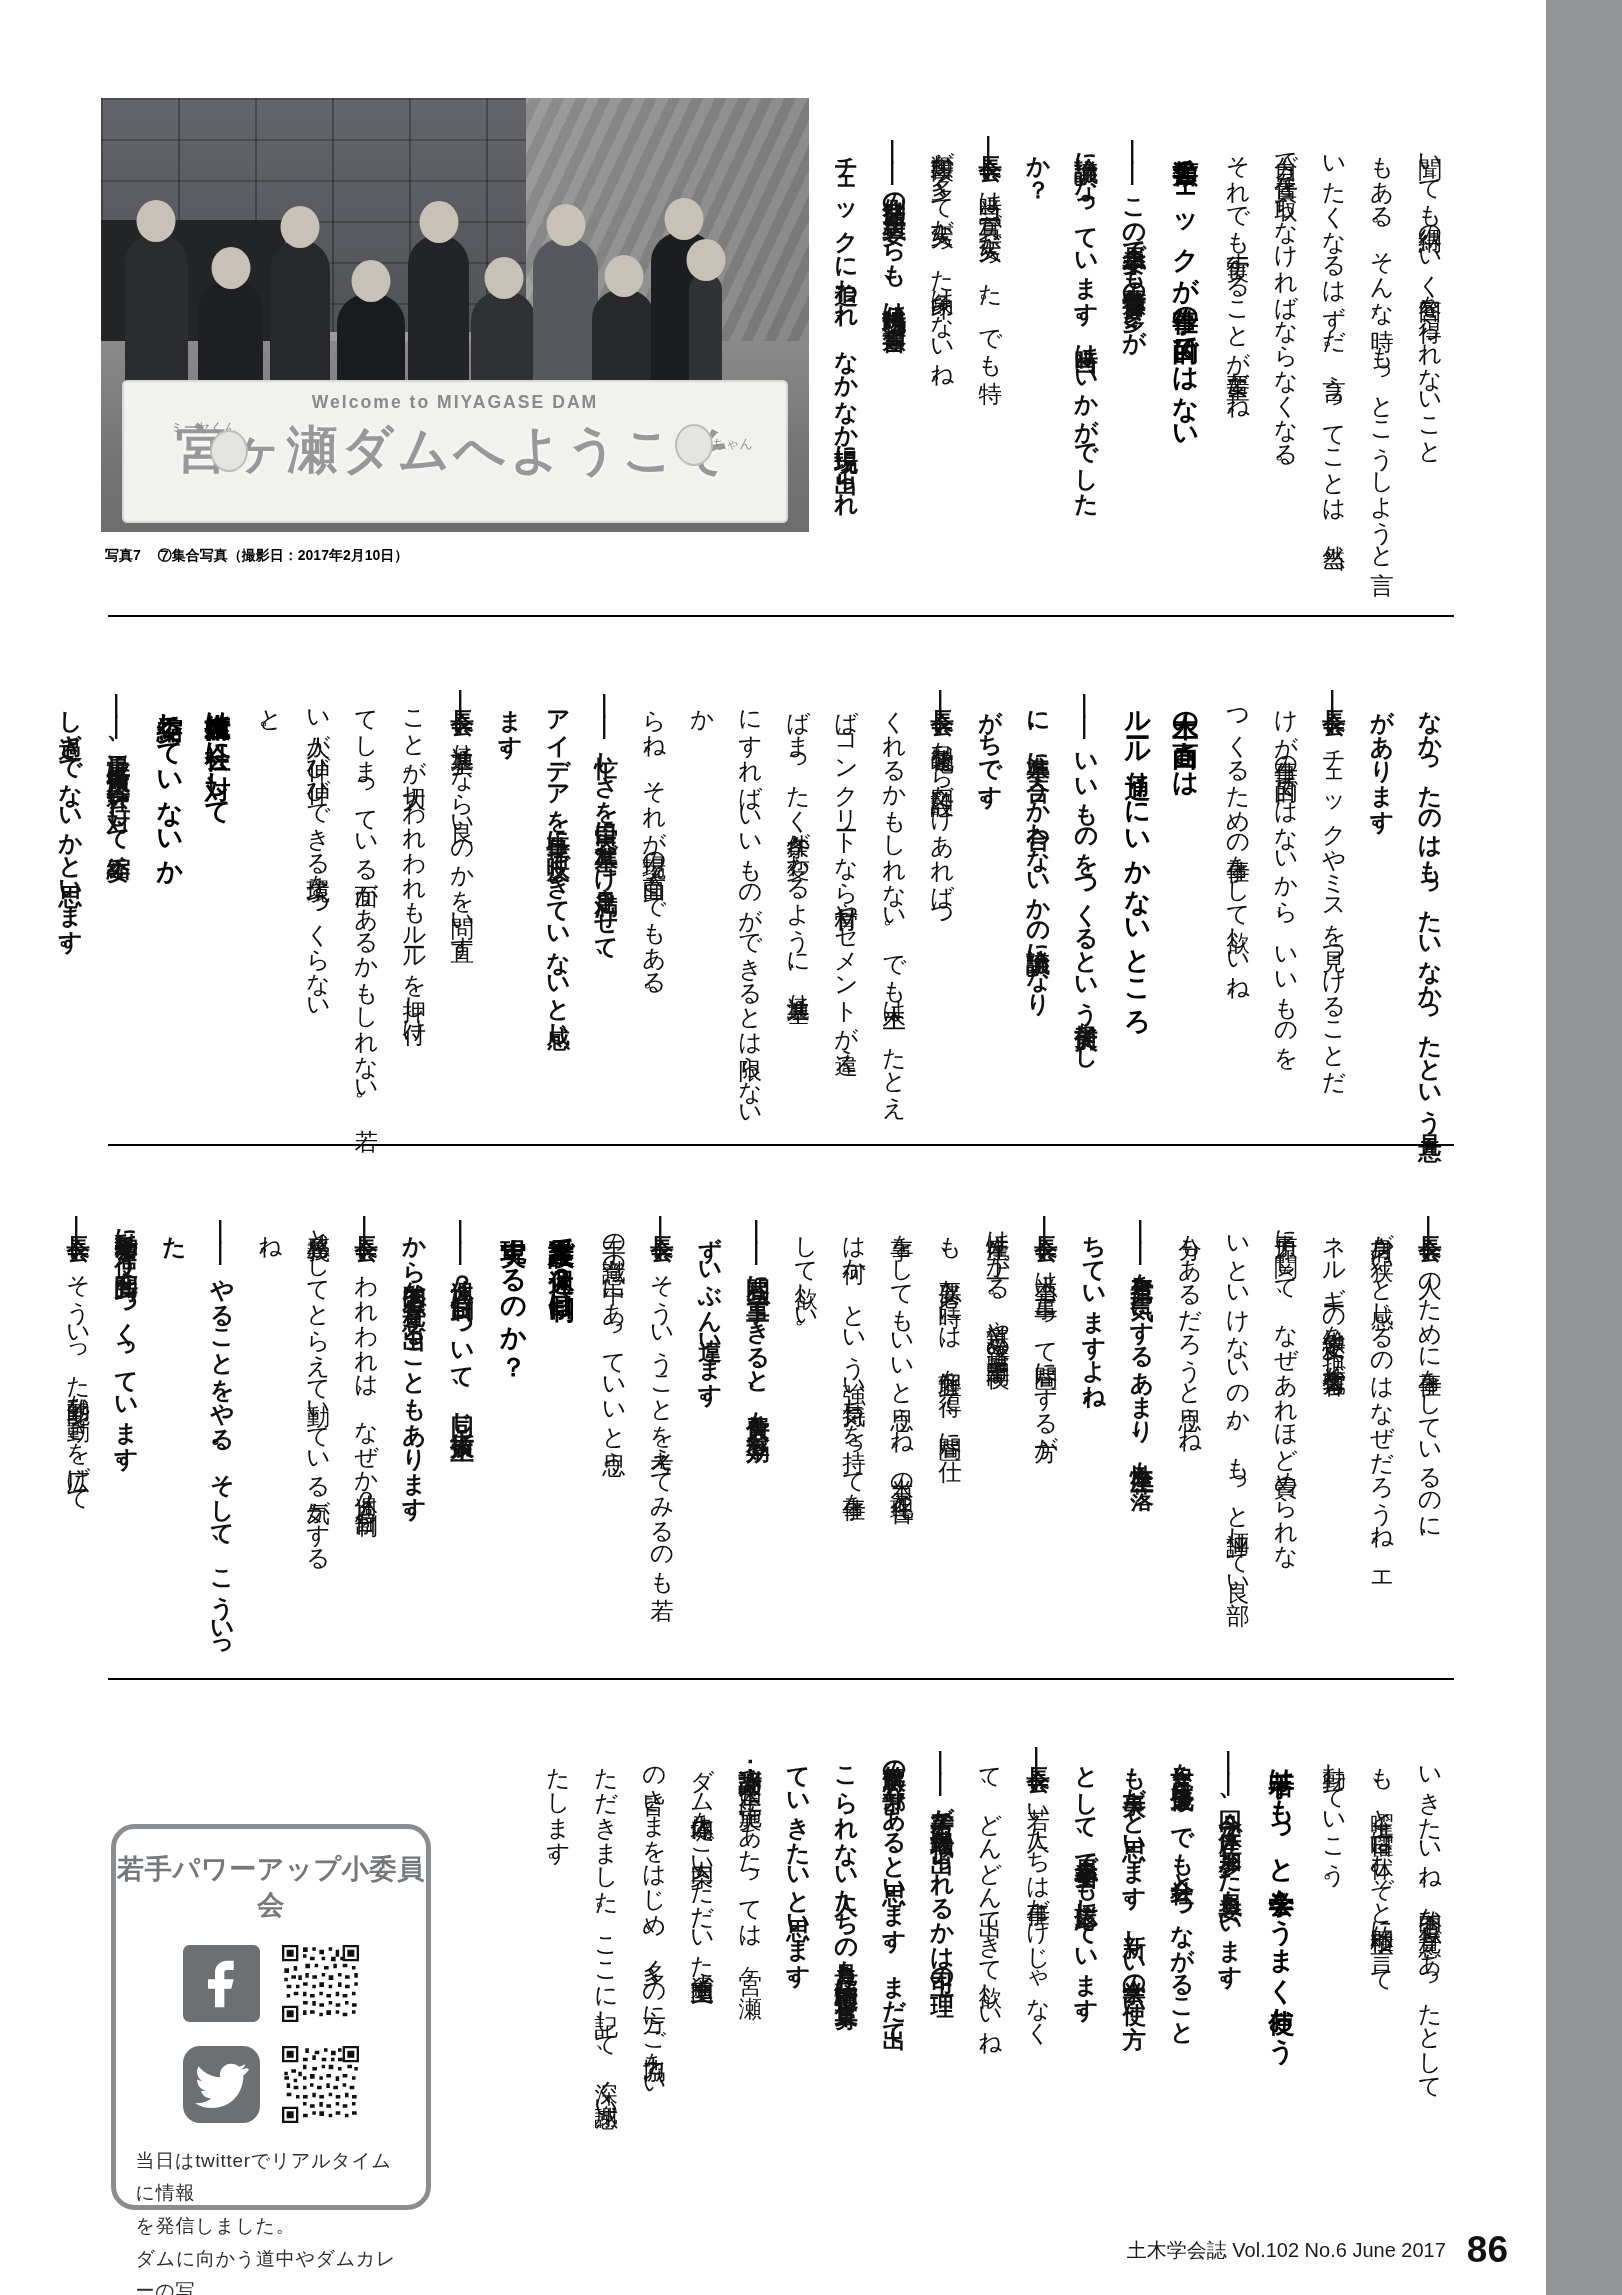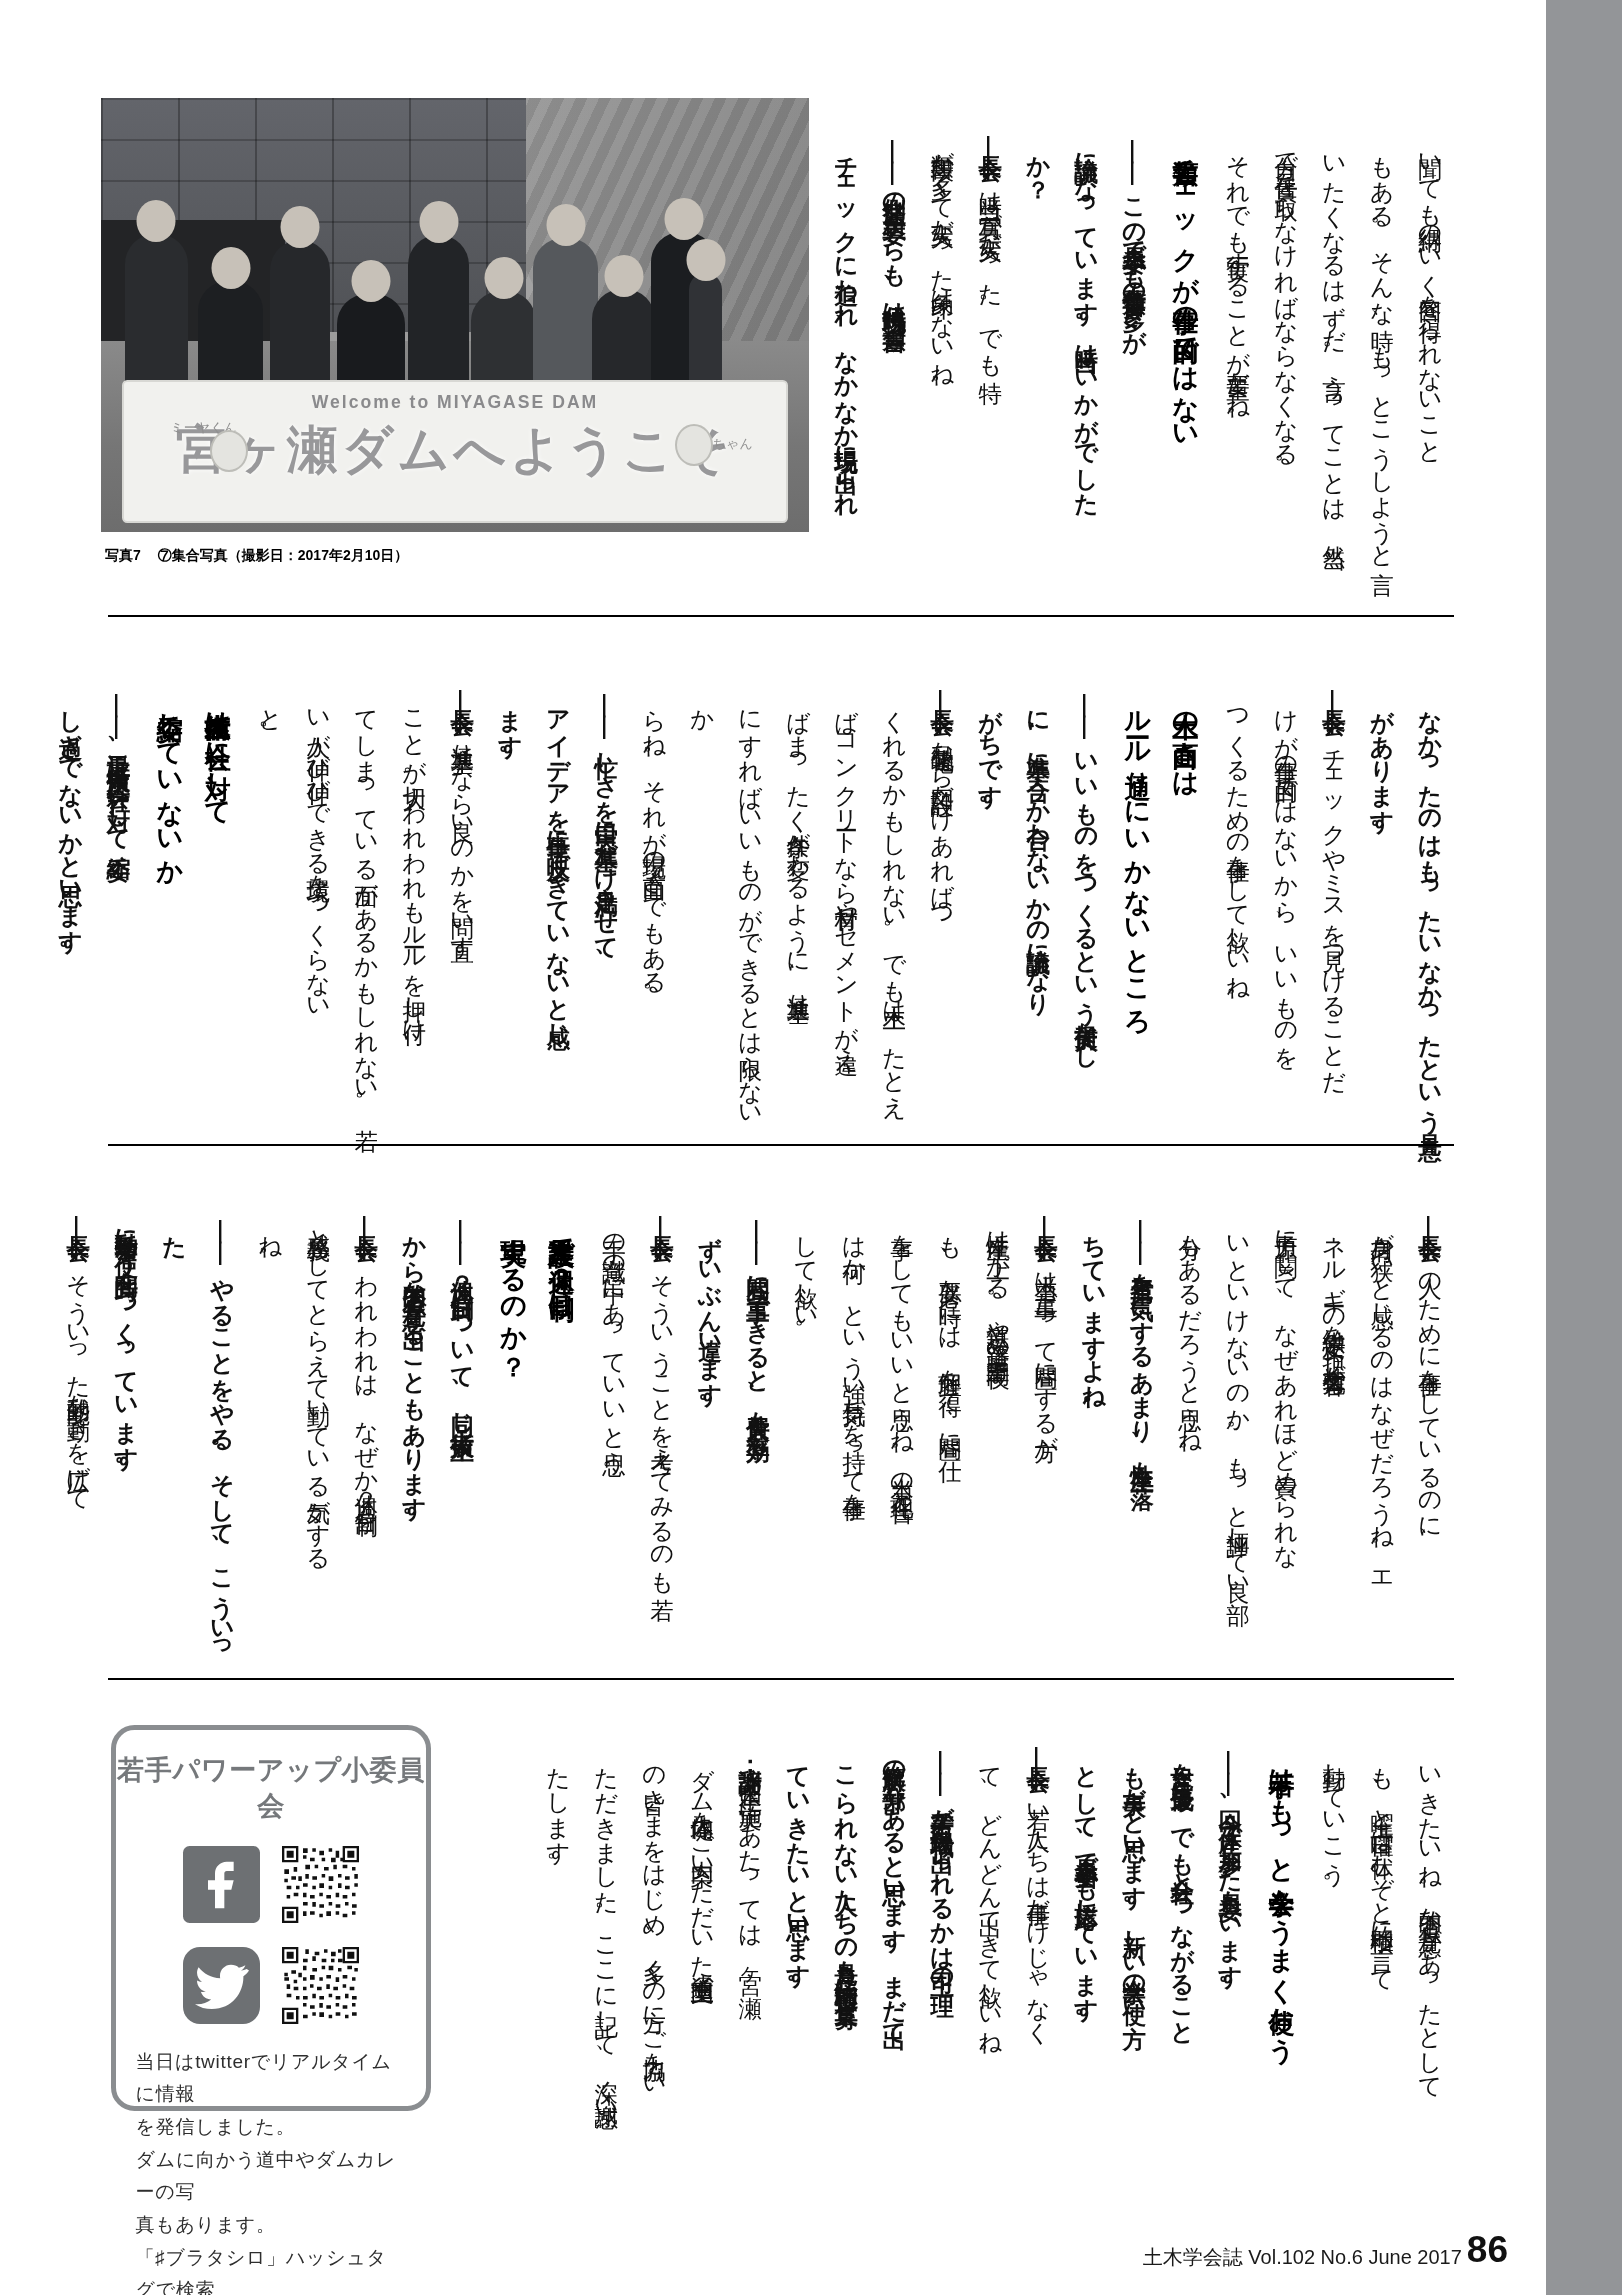--- a/index.html
+++ b/index.html
@@ -66,35 +66,35 @@
   .heading-seg{font-family:"Liberation Sans",sans-serif;font-weight:bold;font-size:26px;
        letter-spacing:0;margin:0 3.9px !important;color:#000;}
   #band1{top:140px;height:457px;}
   #band2{top:694px;height:442px;}
   #band3{top:1220px;height:442px;}
   #band4{top:1751px;height:442px;}
   .divider{position:absolute;left:108px;width:1346px;height:2px;background:#000;}
   #div1{top:615px;} #div2{top:1144px;} #div3{top:1678px;}
 
   
-  .sns-box{position:absolute;left:111px;top:1725px;width:320px;height:386px;
+  .sns-box{position:absolute;left:111px;top:1824px;width:320px;height:386px;
        border:5.2px solid #8a8d90;border-radius:23.5px;box-sizing:border-box;background:#fff;}
   .sns-title{margin-top:22px;text-align:center;font-family:"Liberation Sans",sans-serif;
        font-weight:bold;font-size:27px;letter-spacing:0.7px;color:#75787b;}
   .sns-rows{margin-top:22px;display:flex;flex-direction:column;gap:23.5px;align-items:center;}
   .sns-row{display:flex;gap:22px;align-items:center;}
   .sns-tile{width:77px;height:77px;background:#6d7073;display:flex;align-items:center;justify-content:center;}
   .fb-tile{border-radius:6.5px;}
   .tw-tile{border-radius:17px;}
   .qr{width:77px;height:77px;}
   .sns-note{margin:22px 19.6px 0 19.6px;font-family:"Liberation Sans",sans-serif;font-size:19px;
        line-height:1.72;color:#2e2e2e;white-space:pre-line;letter-spacing:0.7px;}
 
   
-  .footer{position:absolute;top:2229px;right:115px;display:flex;align-items:flex-end;gap:5px;}
+  .footer{position:absolute;top:2229px;right:115px;display:flex;align-items:center;gap:21px;}
   .footer .journal{font-family:"Liberation Sans",sans-serif;font-size:20px;color:#1a1a1a;}
   .footer .pagenum{font-family:"Liberation Sans",sans-serif;font-weight:bold;font-size:37px;color:#111;}
 </style>
 </head>
 <body>
 
 <div class="page">
 
   <figure class="photo" style="margin:0">
     <div class="dam"></div>

